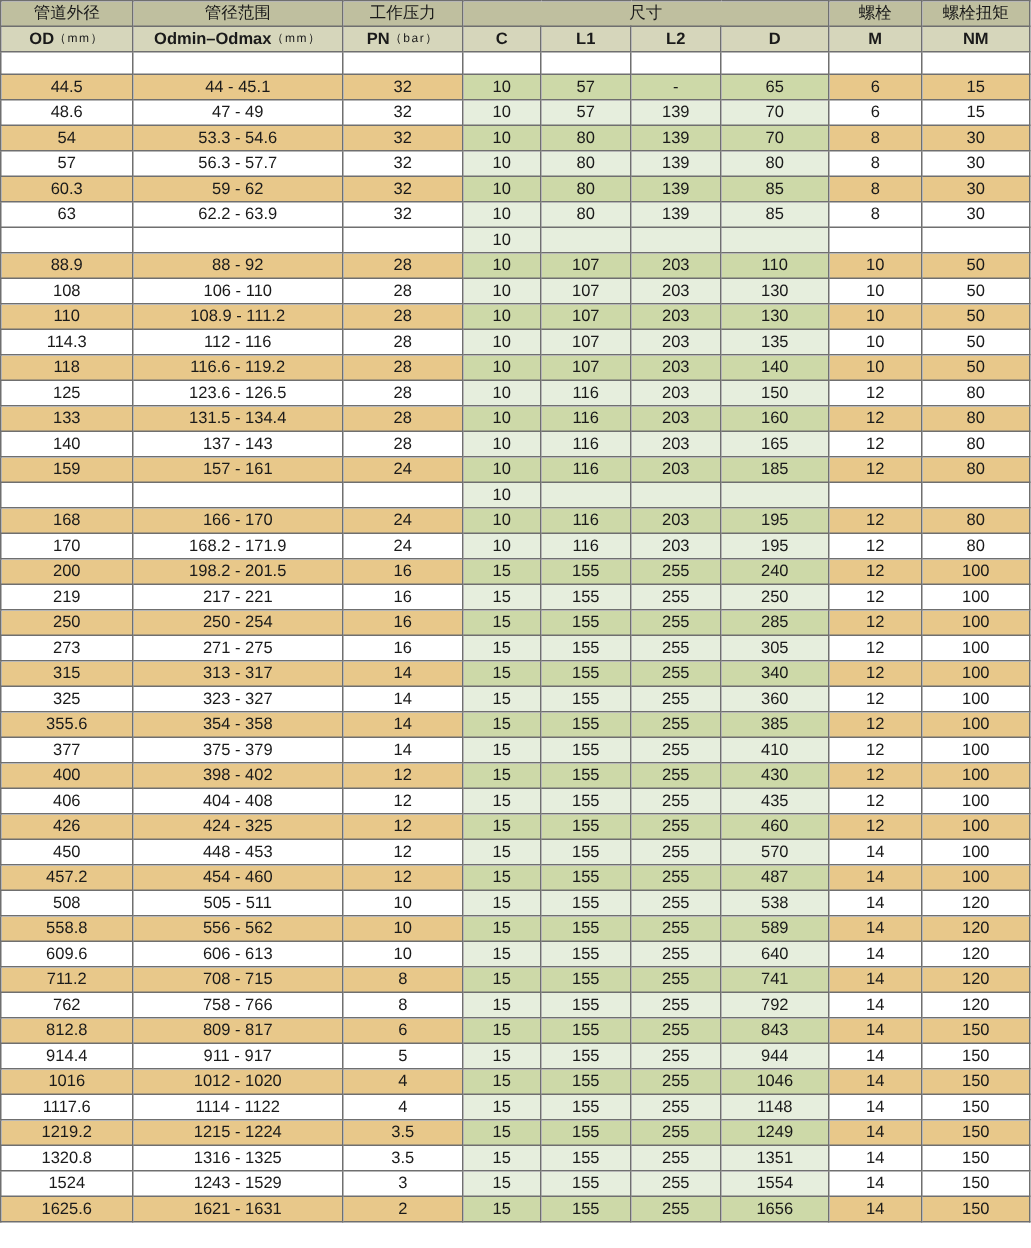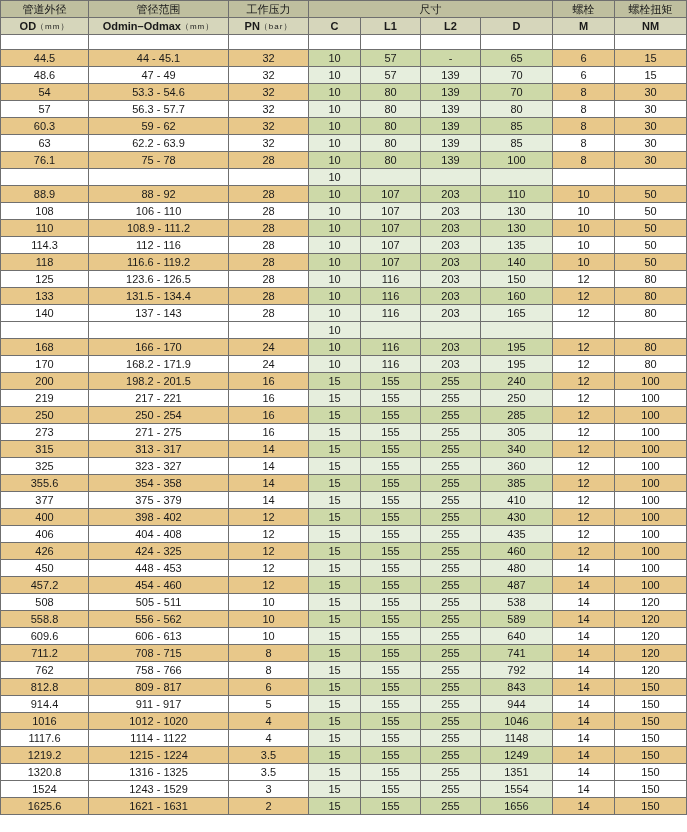--- a/index.html
+++ b/index.html
@@ -197,31 +197,20 @@
           <td>63</td>
           <td>62.2 - 63.9</td>
           <td>32</td>
           <td class="dim">10</td>
           <td class="dim">80</td>
           <td class="dim">139</td>
           <td class="dim">85</td>
           <td>8</td>
           <td>30</td>
         </tr>
-        <tr class="r-tan">
-          <td>76.1</td>
-          <td>75 - 78</td>
-          <td>28</td>
-          <td class="dim">10</td>
-          <td class="dim">80</td>
-          <td class="dim">139</td>
-          <td class="dim">100</td>
-          <td>8</td>
-          <td>30</td>
-        </tr>
         <tr class="r-plain">
           <td></td>
           <td></td>
           <td></td>
           <td class="dim">10</td>
           <td class="dim"></td>
           <td class="dim"></td>
           <td class="dim"></td>
           <td></td>
           <td></td>
@@ -304,20 +293,31 @@
           <td>80</td>
         </tr>
         <tr class="r-plain">
           <td>140</td>
           <td>137 - 143</td>
           <td>28</td>
           <td class="dim">10</td>
           <td class="dim">116</td>
           <td class="dim">203</td>
           <td class="dim">165</td>
+          <td>12</td>
+          <td>80</td>
+        </tr>
+        <tr class="r-tan">
+          <td>159</td>
+          <td>157 - 161</td>
+          <td>24</td>
+          <td class="dim">10</td>
+          <td class="dim">116</td>
+          <td class="dim">203</td>
+          <td class="dim">185</td>
           <td>12</td>
           <td>80</td>
         </tr>
         <tr class="r-plain">
           <td></td>
           <td></td>
           <td></td>
           <td class="dim">10</td>
           <td class="dim"></td>
           <td class="dim"></td>
@@ -468,21 +468,21 @@
           <td>12</td>
           <td>100</td>
         </tr>
         <tr class="r-plain">
           <td>450</td>
           <td>448 - 453</td>
           <td>12</td>
           <td class="dim">15</td>
           <td class="dim">155</td>
           <td class="dim">255</td>
-          <td class="dim">480</td>
+          <td class="dim">570</td>
           <td>14</td>
           <td>100</td>
         </tr>
         <tr class="r-tan">
           <td>457.2</td>
           <td>454 - 460</td>
           <td>12</td>
           <td class="dim">15</td>
           <td class="dim">155</td>
           <td class="dim">255</td>

